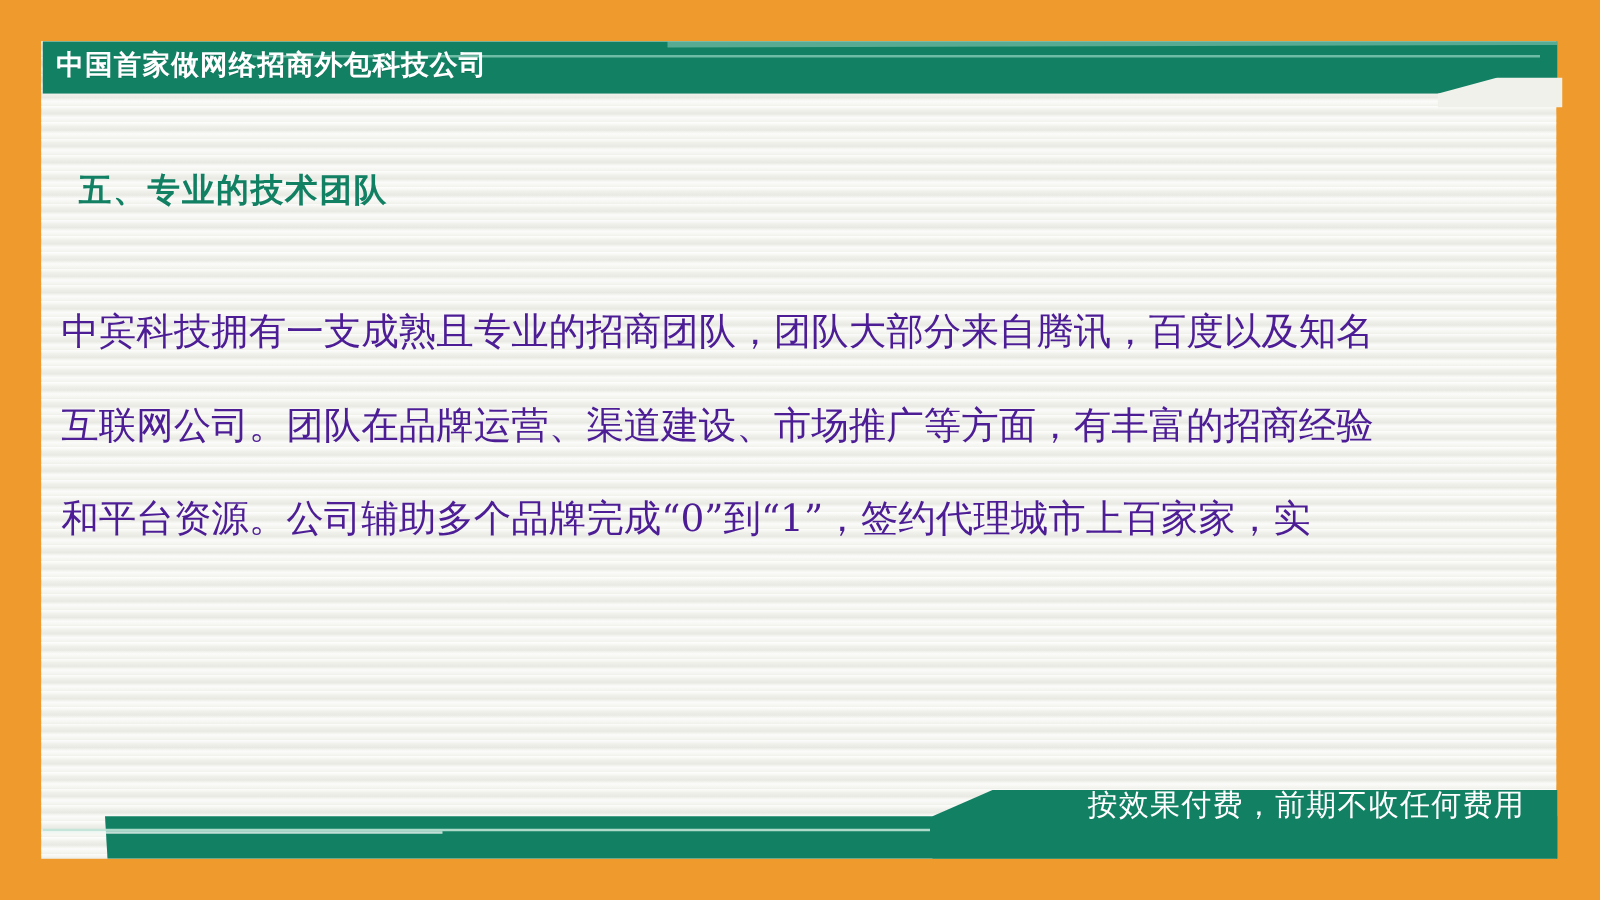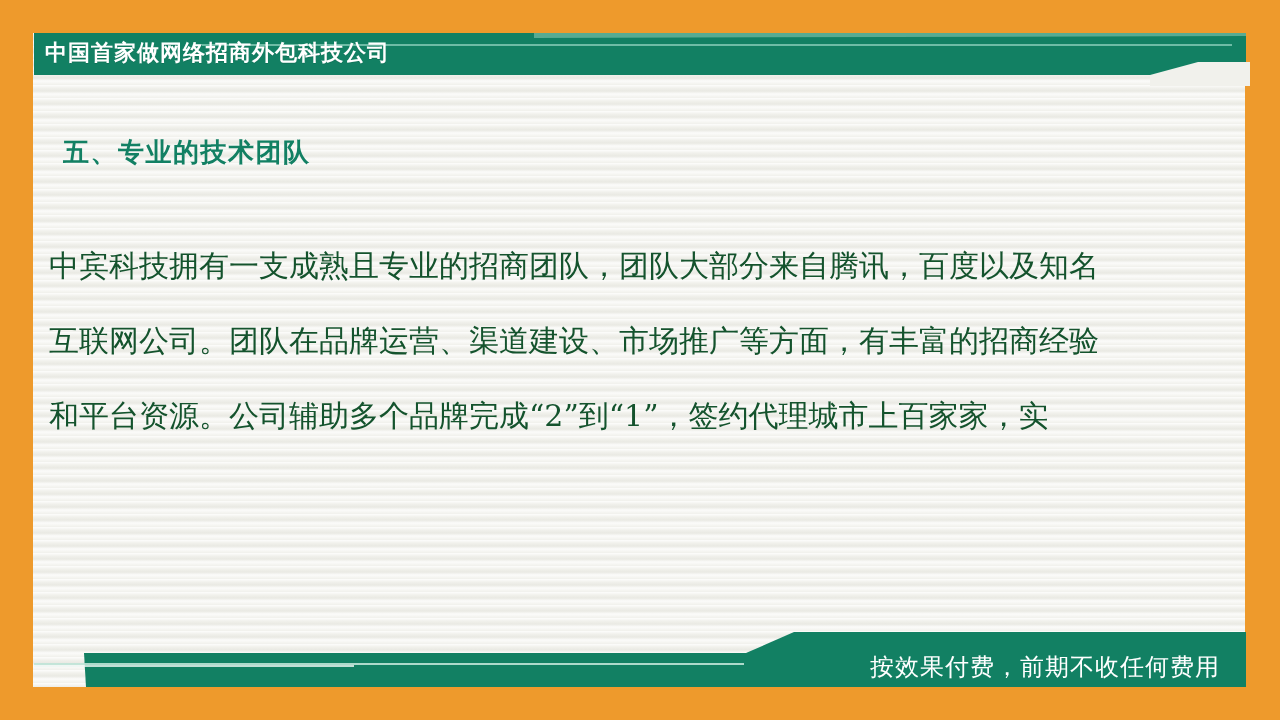--- a/index.html
+++ b/index.html
@@ -82,21 +82,21 @@
     line-height: 38px;
     white-space: nowrap;
   }
 
   
   .body-text {
     position: absolute;
     left: 49px;
     top: 228px;
     width: 1135px;
-    color: #14532d;
+    color: #4c1d95;
     font-family: "DejaVu Serif", "Liberation Serif", serif;
     font-size: 30px;
     line-height: 75px;
     letter-spacing: 0px;
     text-align: justify;
     text-justify: inter-character;
   }
   .body-text .line {
     display: block;
     white-space: nowrap;
@@ -109,21 +109,21 @@
     bottom: 33px;
     width: 1212px;
     height: 55px;
     overflow: visible;
   }
   .footer-band svg { display: block; }
 
   .footer-text {
     position: absolute;
     right: 70px;
-    bottom: 37px;
+    bottom: 60px;
     color: #ffffff;
     font-family: "DejaVu Sans", "Liberation Sans", sans-serif;
     font-size: 24px;
     font-weight: normal;
     letter-spacing: 1px;
     line-height: 32px;
     white-space: nowrap;
   }
 </style>
 </head>
@@ -146,21 +146,21 @@
     <polygon points="0,13 48,0 100,0 100,24 0,24" fill="#f1f1ec"></polygon>
   </svg>
 
   <div class="header-title">中国首家做网络招商外包科技公司</div>
 
   <div class="section-heading">五、专业的技术团队</div>
 
   <div class="body-text">
     <span class="line">中宾科技拥有一支成熟且专业的招商团队，团队大部分来自腾讯，百度以及知名</span>
     <span class="line">互联网公司。团队在品牌运营、渠道建设、市场推广等方面，有丰富的招商经验</span>
-    <span class="line">和平台资源。公司辅助多个品牌完成“2”到“1”，签约代理城市上百家家，实</span>
+    <span class="line">和平台资源。公司辅助多个品牌完成“0”到“1”，签约代理城市上百家家，实</span>
   </div>
 
   <div class="footer-band">
     <svg width="1212" height="55" viewBox="0 0 1212 55" xmlns="http://www.w3.org/2000/svg">
 
       <polygon points="50,21 1212,21 1212,55 52,55" fill="#128063"></polygon>
 
       <polygon points="712,21 760,0 1212,0 1212,55 712,55" fill="#128063"></polygon>
 
       <rect x="0" y="31" width="710" height="2" fill="#bfe3d6" opacity="0.9"></rect>

